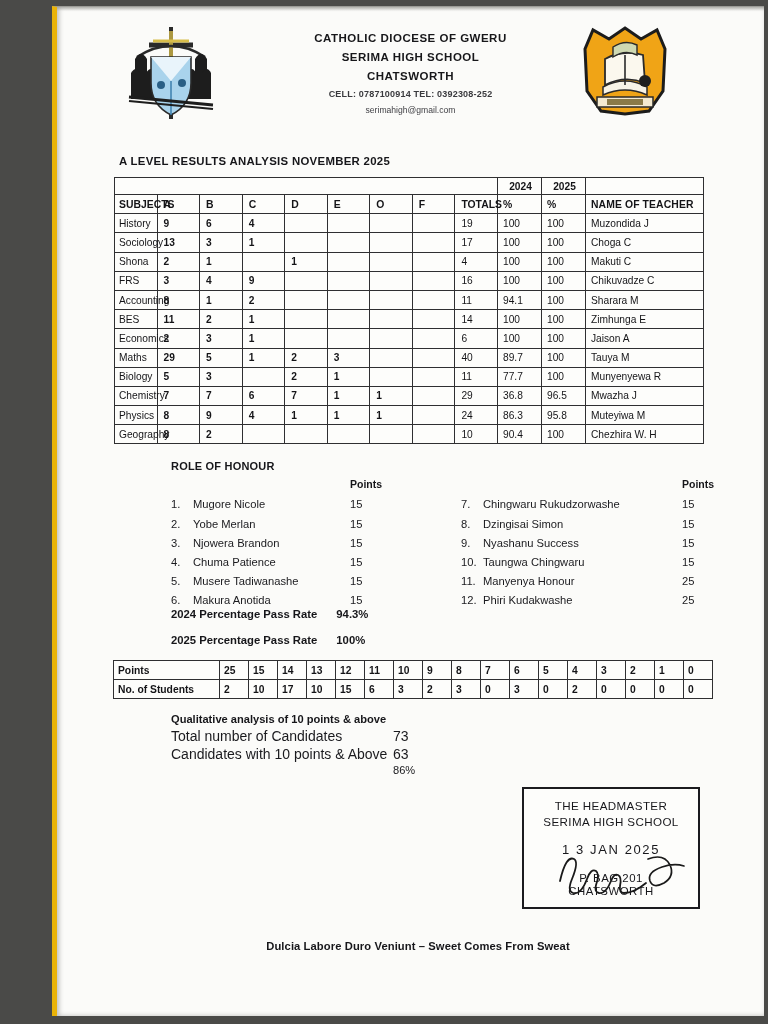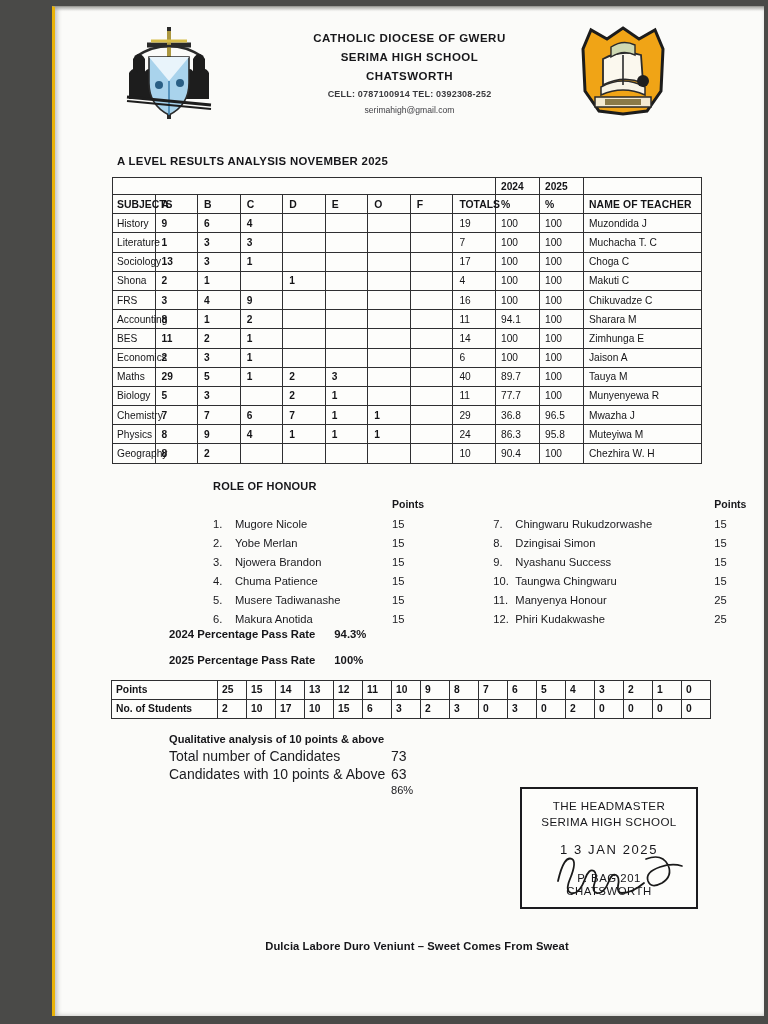--- a/index.html
+++ b/index.html
@@ -9,21 +9,21 @@
     background: #4a4a48;
     font-family: "Liberation Sans", sans-serif;
     overflow: hidden;
     position: relative;
   }
   #page {
     position: absolute;
     left: 52px; top: 6px;
     width: 712px; height: 1010px;
     background: #fbfbf9;
-    border-left: 3px solid #eab308;
+    border-left: 5px solid #eab308;
     border-top: 1.5px solid #9a9a96;
     box-shadow: 2px 0 5px rgba(0,0,0,0.25) inset;
     overflow: hidden;
   }
   #page::before{
     content:""; position:absolute; left:0; top:0; width:100%; height:4px;
     background: linear-gradient(to bottom, #8d8d88, rgba(255,255,255,0));
     opacity:.55;
   }
   .sheet { position: relative; width: 100%; height: 100%; padding: 0; }
@@ -68,27 +68,27 @@
     padding: 2px 3px; height: 19.2px;
     text-align: left; font-weight: normal;
     background: #fdfdfb;
   }
   table.results th { font-weight: bold; font-size: 10.4px; }
   table.results .c-subj { width: 79px; padding-left: 4px; }
   table.results .c-g { width: 34px; text-align: left; padding-left: 6px; font-weight: bold; }
   table.results .c-tot { width: 68px; padding-left: 6px; }
   table.results .c-pc { width: 44px; padding-left: 5px; }
   table.results .c-teach { width: 118px; padding-left: 5px; }
-  table.results tr.yr-row td { height: 17px; font-weight: bold; }
+  table.results tr.yr-row td { height: 17px; font-weight: bold; text-align: center; }
   td.blank-top { border-left: 1px solid #2f2f31; border-top: 1px solid #2f2f31;
                  border-bottom: none; border-right: none; background: #fdfdfb; }
   th.teacher-h { font-size: 8.8px; letter-spacing: .1px; }
 
   
-  .roh { margin: 16px 0 0 0; position: relative; height: 140px; padding-left: 44px; }
+  .roh { margin: 16px 0 0 0; position: relative; height: 140px; }
   .roh-title {
     margin-left: 114px; font-weight: bold; font-size: 11px;
     letter-spacing: .2px; color: #16161a;
   }
   .roh-cols { display: flex; margin-top: 6px; }
   .roh-col { position: relative; }
   .roh-col.left { margin-left: 114px; width: 290px; }
   .roh-col.right { width: 280px; }
   .pts-head {
     font-weight: bold; font-size: 10.5px; color: #16161a; margin-bottom: 4px;
@@ -240,34 +240,20 @@
               <td class="c-g"></td>
               <td class="c-g"></td>
               <td class="c-g"></td>
               <td class="c-g"></td>
               <td class="c-tot">19</td>
               <td class="c-pc">100</td>
               <td class="c-pc">100</td>
               <td class="c-teach">Muzondida J</td>
             </tr>
             <tr>
-              <td class="c-subj">Literature</td>
-              <td class="c-g">1</td>
-              <td class="c-g">3</td>
-              <td class="c-g">3</td>
-              <td class="c-g"></td>
-              <td class="c-g"></td>
-              <td class="c-g"></td>
-              <td class="c-g"></td>
-              <td class="c-tot">7</td>
-              <td class="c-pc">100</td>
-              <td class="c-pc">100</td>
-              <td class="c-teach">Muchacha T. C</td>
-            </tr>
-            <tr>
               <td class="c-subj">Sociology</td>
               <td class="c-g">13</td>
               <td class="c-g">3</td>
               <td class="c-g">1</td>
               <td class="c-g"></td>
               <td class="c-g"></td>
               <td class="c-g"></td>
               <td class="c-g"></td>
               <td class="c-tot">17</td>
               <td class="c-pc">100</td>

